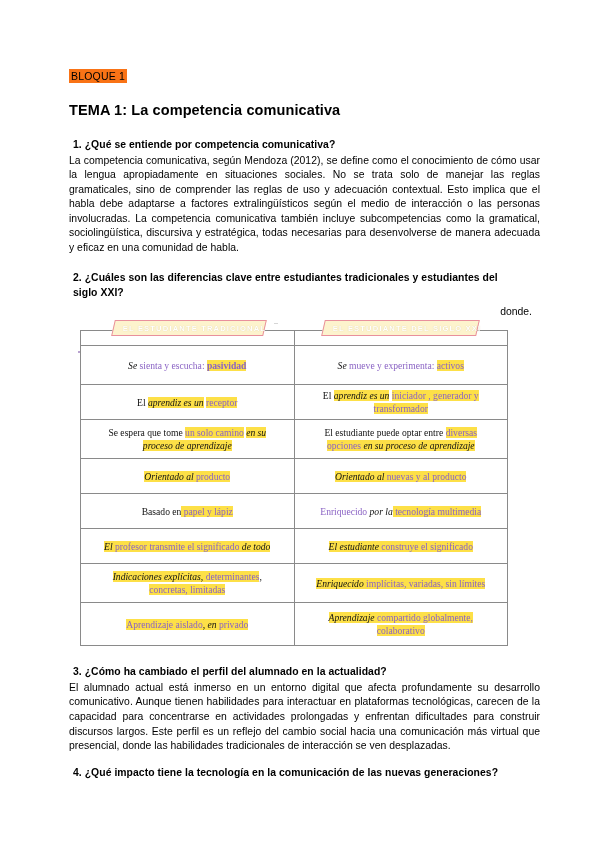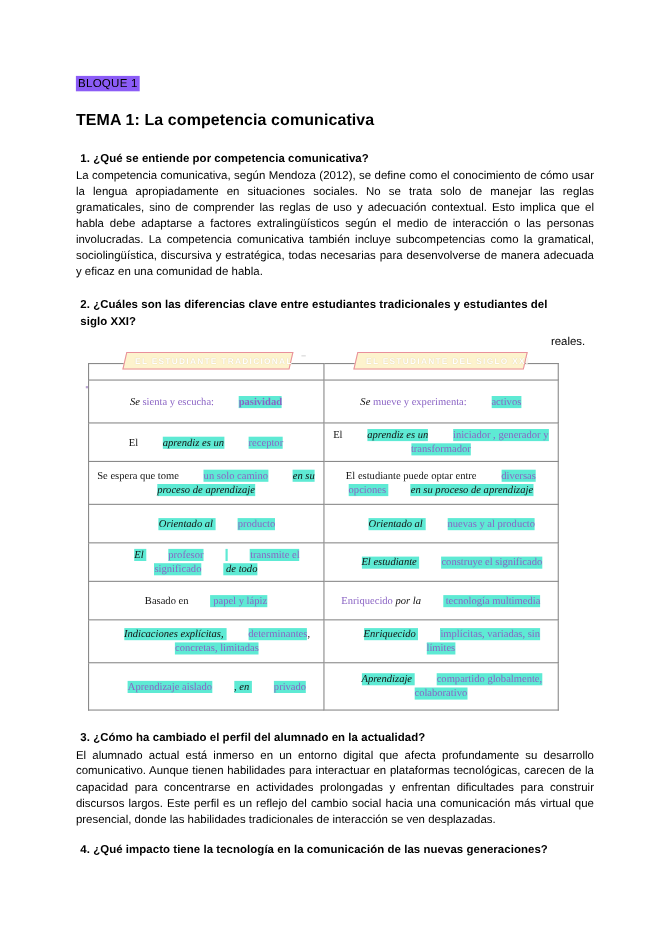--- a/index.html
+++ b/index.html
@@ -30,21 +30,21 @@
 
   
   .bloque-line {
     font-size: 10.5px;
     font-weight: 400;
     letter-spacing: .2px;
     margin: 0 0 18px 0;
     line-height: 13px;
   }
   .hl-pink {
-    background: #8b5cf6;
+    background: #f97316;
     padding: 1px 2px 1px 2px;
   }
 
   .doc-title {
     font-size: 14.5px;
     font-weight: bold;
     letter-spacing: .1px;
     margin: 0 0 19px 0;
     line-height: 18px;
   }
@@ -142,21 +142,21 @@
   }
   .ribbon > span {
     display: inline-block;
     transform: skewX(13deg);
   }
   .ribbon.left  { left: 32px;  width: 152px; }
   .ribbon.right { left: 28px;  width: 155px; }
 
   
   .pv  { color: #8a63c4; }                 
-  .hb  { background: #5eead4; margin-left: 20px; }
+  .hb  { background: #fde047; }
   .k   { color: #111111; font-style: italic; }                 
 
   .cell-dot {
     position: absolute;
     left: 9px;
     top: 21px;
     width: 2px;
     height: 2px;
     background: #b9a3d0;
   }
@@ -176,21 +176,21 @@
   <h1 class="doc-title">TEMA 1: La competencia comunicativa</h1>
 
   <h2 class="q-head">1. ¿Qué se entiende por competencia comunicativa?</h2>
   <p class="para">La competencia comunicativa, según Mendoza (2012), se define como el conocimiento de cómo usar la lengua apropiadamente en situaciones sociales. No se trata solo de manejar las reglas gramaticales, sino de comprender las reglas de uso y adecuación contextual. Esto implica que el habla debe adaptarse a factores extralingüísticos según el medio de interacción o las personas involucradas. La competencia comunicativa también incluye subcompetencias como la gramatical, sociolingüística, discursiva y estratégica, todas necesarias para desenvolverse de manera adecuada y eficaz en una comunidad de habla.</p>
 
   <div class="gap-lg"></div>
 
   <h2 class="q-head">2. ¿Cuáles son las diferencias clave entre estudiantes tradicionales y estudiantes del</h2>
   <h2 class="q-head">siglo XXI?</h2>
 
-  <p class="right-frag">reales.</p>
+  <p class="right-frag">donde.</p>
 
   <div class="artifacts">
     <span style="left:56px;  width:5px;"></span>
     <span style="left:140px; width:4px;"></span>
     <span style="left:205px; width:4px;"></span>
     <span style="left:262px; width:5px;"></span>
     <span style="left:320px; width:4px;"></span>
     <span style="left:377px; width:5px;"></span>
   </div>
 
@@ -238,33 +238,33 @@
           <td>
             <span class="hb k">Orientado al </span><span class="hb pv">producto</span>
           </td>
           <td>
             <span class="hb k">Orientado al </span><span class="hb pv">nuevas y al producto</span>
           </td>
         </tr>
 
         <tr class="r-short">
           <td>
+            Basado en<span class="hb pv"> papel y lápiz </span>
+          </td>
+          <td>
+            <span class="pv">Enriquecido</span> <span class="k">por la</span><span class="hb pv"> tecnología multimedia</span>
+          </td>
+        </tr>
+
+        <tr class="r-short">
+          <td>
             <span class="hb k">El </span><span class="hb pv">profesor</span><span class="hb k">  </span><span class="hb pv">transmite el significado</span><span class="hb k"> de todo</span>
           </td>
           <td>
             <span class="hb k">El estudiante </span><span class="hb pv">construye el significado</span>
-          </td>
-        </tr>
-
-        <tr class="r-short">
-          <td>
-            Basado en<span class="hb pv"> papel y lápiz </span>
-          </td>
-          <td>
-            <span class="pv">Enriquecido</span> <span class="k">por la</span><span class="hb pv"> tecnología multimedia</span>
           </td>
         </tr>
 
         <tr class="r-mid">
           <td>
             <span class="hb k">Indicaciones explícitas, </span><span class="hb pv">determinantes</span><span class="k">,</span><br><span class="hb pv">concretas, limitadas</span>
           </td>
           <td>
             <span class="hb k">Enriquecido </span><span class="hb pv">implícitas, variadas, sin límites</span>
           </td>

